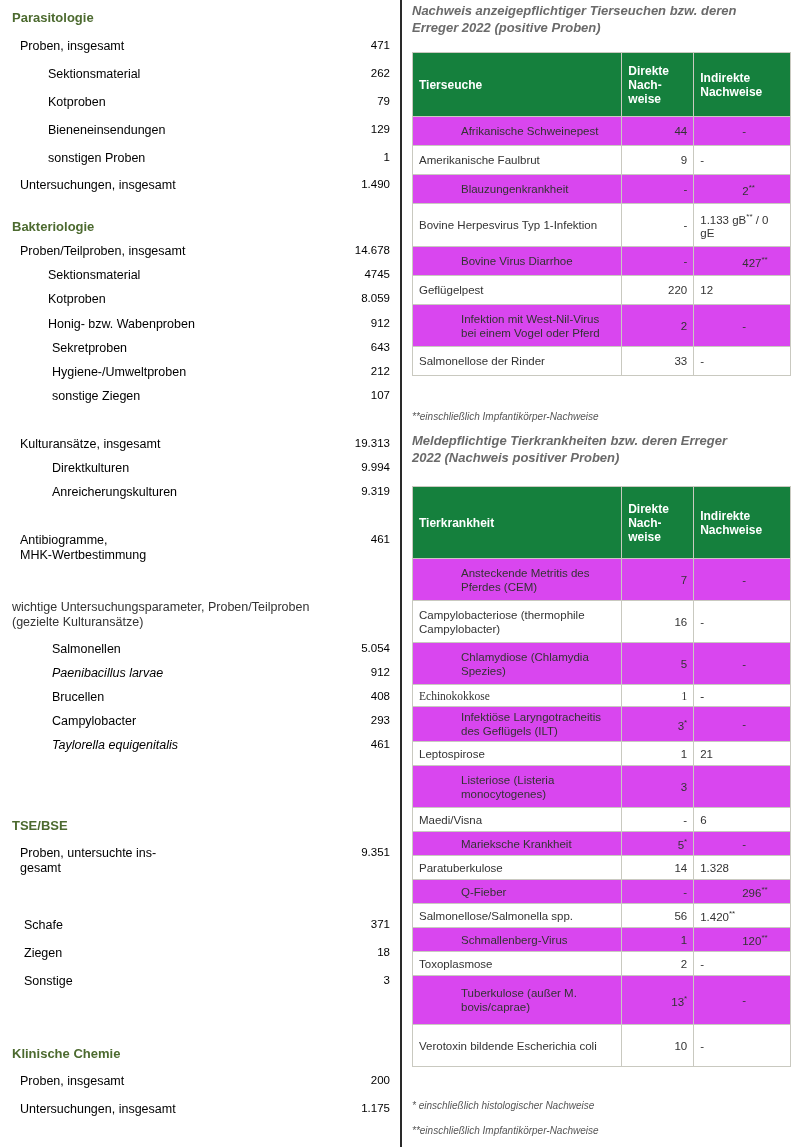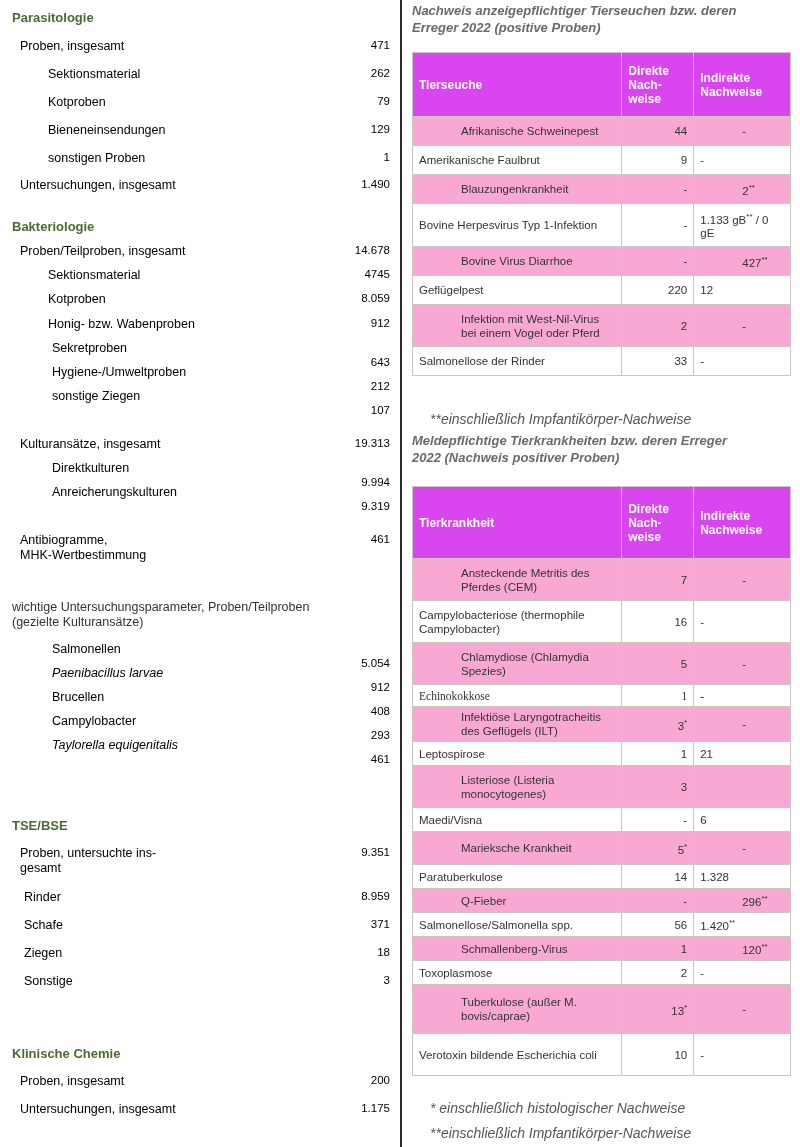--- a/index.html
+++ b/index.html
@@ -8,36 +8,36 @@
 
   .left { position: absolute; left: 0; top: 0; width: 394px; height: 1147px; }
   .divider { position: absolute; left: 400px; top: 0; width: 2px; height: 1147px; background: #2a2a2a; }
   .right { position: absolute; left: 410px; top: 0; width: 390px; height: 1147px; }
 
   .sec-title { position: absolute; left: 12px; font-weight: bold; font-size: 13px; color: #4c6a2f; }
   .row { position: absolute; left: 12px; width: 370px; font-size: 12.5px; display: flex; justify-content: space-between; color: #000000; margin-left: 8px; }
   .row .lbl { white-space: pre-line; line-height: 15px; }
   .row .val { text-align: right; font-size: 11.5px; }
   .ind1 { left: 40px; width: 342px; }
-  .ind2 { left: 44px; width: 338px; flex-direction: column; }
+  .ind2 { left: 44px; width: 338px; }
   .ind0b { left: 16px; width: 366px; }
   .it { font-style: italic; }
   .plain { position: absolute; left: 12px; width: 370px; font-size: 12.5px; line-height: 15px; color: #333; }
 
   .tbl-title { position: absolute; left: 2px; width: 380px; font-weight: bold; font-style: italic; font-size: 13px; line-height: 17px; color: #6a6a6a; white-space: pre-line; }
   table { position: absolute; left: 2px; width: 379px; border-collapse: collapse; font-size: 11.5px; color: #333; }
-  th { background: #d946ef; color: #ffffff; font-weight: bold; text-align: left; padding: 4px 6px; border: 1px solid #c9c9c0; line-height: 14px; font-size: 12px; }
+  th { background: #15803d; color: #ffffff; font-weight: bold; text-align: left; padding: 4px 6px; border: 1px solid #c9c9c0; line-height: 14px; font-size: 12px; }
   td { border: 1px solid #c9c9c0; padding: 3px 6px; line-height: 14px; vertical-align: middle; }
   td.c1 { width: 210px; }
   td.c2 { width: 72px; text-align: right; padding-left: 26px; }
   td.c3 { width: 97px; }
-  tr.odd td { background: #f9a8d4; padding-left: 48px; }
+  tr.odd td { background: #d946ef; padding-left: 48px; }
   tr.even td { background: #ffffff; }
   sup { font-size: 8px; }
-  .foot { position: absolute; left: 20px; font-style: italic; font-size: 14px; color: #555; }
+  .foot { position: absolute; left: 2px; font-style: italic; font-size: 10px; color: #555; }
 </style>
 </head>
 <body>
 
 <div class="left">
   <div class="sec-title" style="top:10px">Parasitologie</div>
   <div class="row" style="top:39px">
       <span class="lbl">Proben, insgesamt</span>
       <span class="val">471</span>
     </div>
@@ -132,24 +132,20 @@
   <div class="row ind2" style="top:738px">
       <span class="lbl it">Taylorella equigenitalis</span>
       <span class="val">461</span>
     </div>
 
   <div class="sec-title" style="top:818px">TSE/BSE</div>
   <div class="row" style="top:846px">
       <span class="lbl">Proben, untersuchte ins-
 gesamt</span>
       <span class="val">9.351</span>
-    </div>
-  <div class="row ind0b" style="top:890px">
-      <span class="lbl">Rinder</span>
-      <span class="val">8.959</span>
     </div>
   <div class="row ind0b" style="top:918px">
       <span class="lbl">Schafe</span>
       <span class="val">371</span>
     </div>
   <div class="row ind0b" style="top:946px">
       <span class="lbl">Ziegen</span>
       <span class="val">18</span>
     </div>
   <div class="row ind0b" style="top:974px">
@@ -270,21 +266,21 @@
         <tr class="odd" style="height: 42px;">
           <td class="c1">Listeriose (Listeria monocytogenes)</td>
           <td class="c2">3</td>
           <td class="c3"></td>
         </tr>
         <tr class="even" style="height: 24px;">
           <td class="c1">Maedi/Visna</td>
           <td class="c2">-</td>
           <td class="c3">6</td>
         </tr>
-        <tr class="odd" style="height: 33px;">
+        <tr class="odd" style="height: 24px;">
           <td class="c1">Marieksche Krankheit</td>
           <td class="c2">5<sup>*</sup></td>
           <td class="c3">-</td>
         </tr>
         <tr class="even" style="height: 24px;">
           <td class="c1">Paratuberkulose</td>
           <td class="c2">14</td>
           <td class="c3">1.328</td>
         </tr>
         <tr class="odd" style="height: 24px;">

